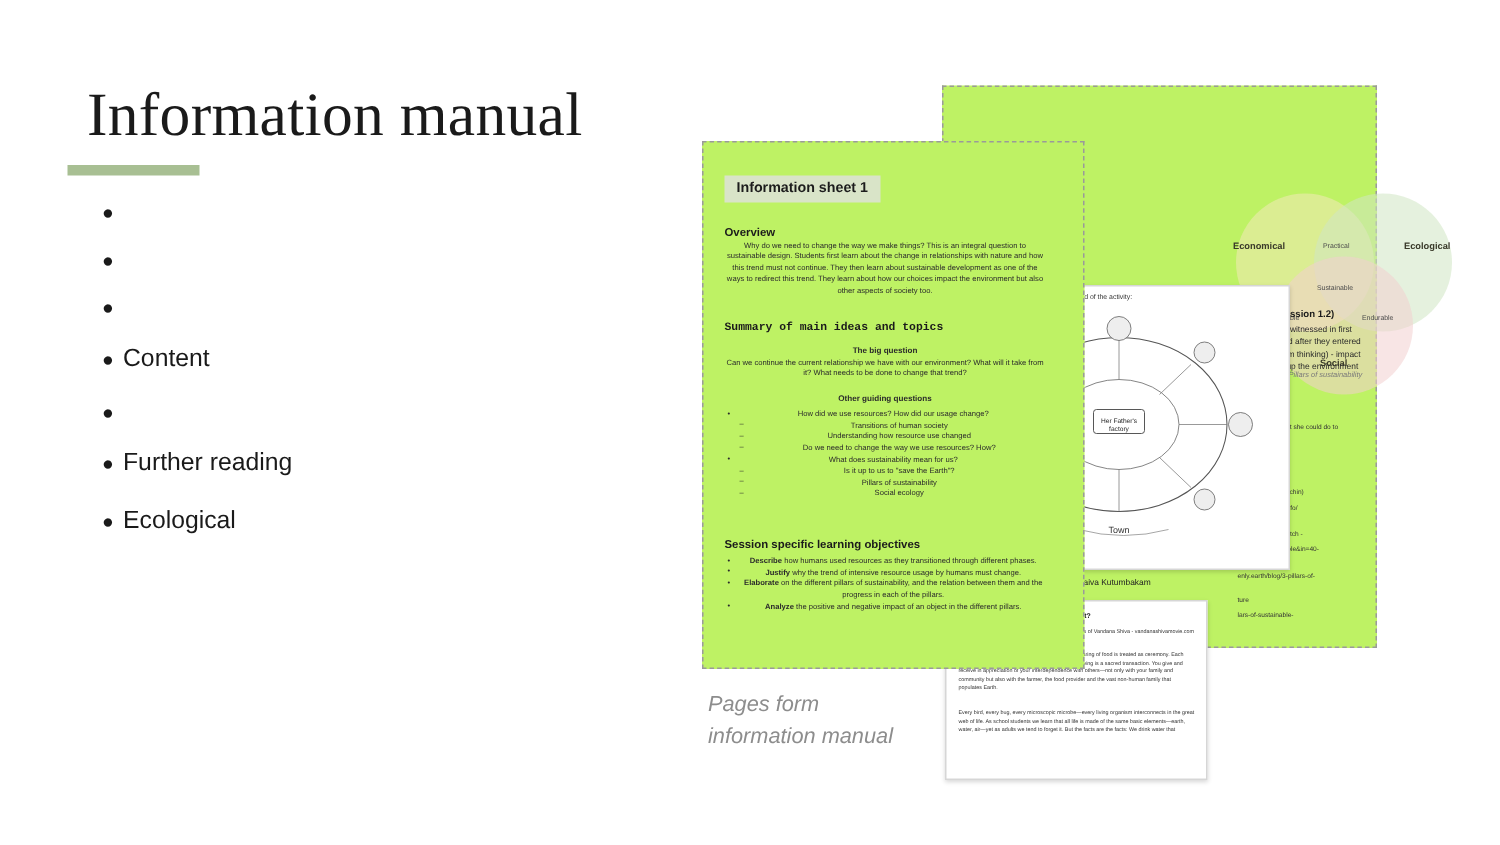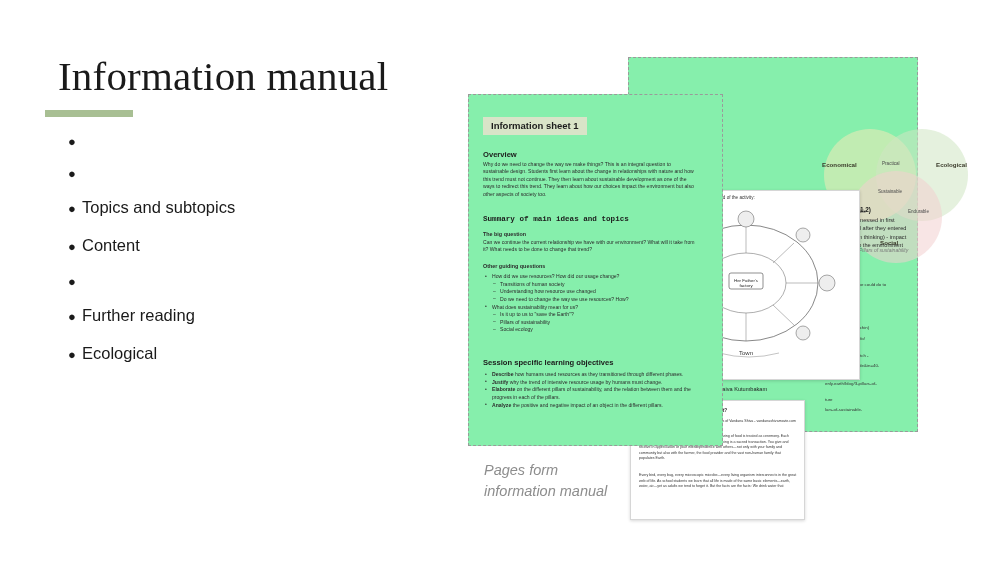--- a/index.html
+++ b/index.html
@@ -66,21 +66,22 @@
   .stack {
     position: absolute;
     left: 460px;
     top: 0;
     width: 540px;
     height: 563px;
   }
   .dashed-page {
     position: absolute;
     border: 1px dashed #9a9a9a;
-    background: #86efac;
+    background: #bef264;
+    text-align: center;
   }
   .page-back {
     left: 168px;
     top: 57px;
     width: 290px;
     height: 375px;
   }
   .page-front {
     left: 8px;
     top: 94px;
@@ -234,21 +235,21 @@
   .material-line {
     position: absolute;
     left: 172px;
     top: 386px;
     font-size: 5.6px;
     color: #222;
   }
 
   .stack-caption {
     position: absolute;
-    left: 24px;
+    left: 12px;
     top: 460px;
     font-size: 14.5px;
     font-style: italic;
     color: #8d8d8d;
     line-height: 1.45;
   }
 </style>
 </head>
 <body>
 
@@ -258,21 +259,20 @@
 
   <div class="bullet-list" data-name="bullet-list">
     <div class="bullet-row" data-name="list-item">
       <span class="bullet-dot" data-name="bullet-icon">●</span>
     </div>
     <div class="bullet-row" data-name="list-item">
       <span class="bullet-dot" data-name="bullet-icon">●</span>
     </div>
     <div class="bullet-row" data-name="list-item">
       <span class="bullet-dot" data-name="bullet-icon">●</span>
-      <span class="bullet-text" data-name="list-item-label">Topics and subtopics</span>
     </div>
     <div class="bullet-row" data-name="list-item">
       <span class="bullet-dot" data-name="bullet-icon">●</span>
       <span class="bullet-text" data-name="list-item-label">Content</span>
     </div>
     <div class="bullet-row" data-name="list-item">
       <span class="bullet-dot" data-name="bullet-icon">●</span>
     </div>
     <div class="bullet-row" data-name="list-item">
       <span class="bullet-dot" data-name="bullet-icon">●</span>

